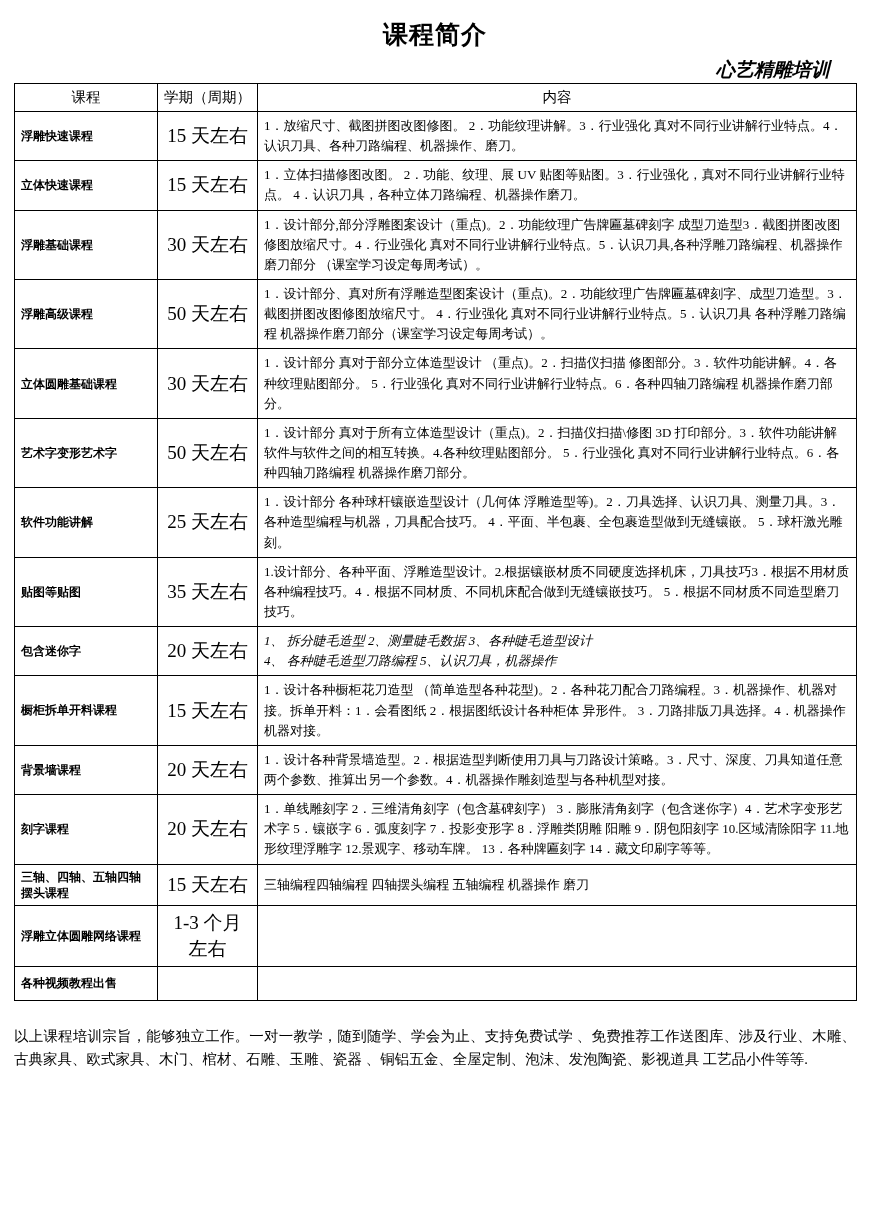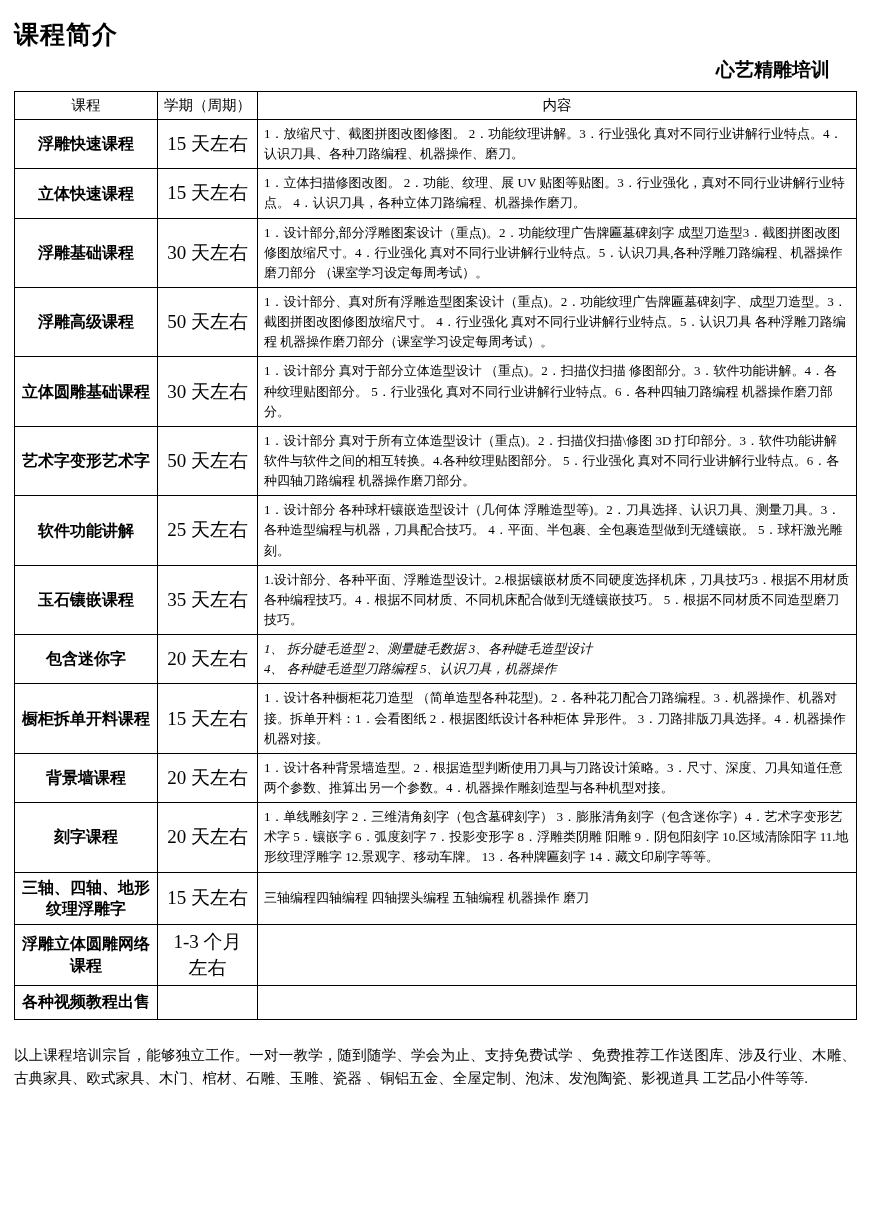--- a/index.html
+++ b/index.html
@@ -16,34 +16,36 @@
     overflow: hidden;
   }
   .page {
     width: 870px;
     height: 1217px;
     box-sizing: border-box;
     padding: 0 14px;
     position: relative;
   }
   .doc-title {
+    text-align: center;
     font-size: 25px;
     font-weight: bold;
     letter-spacing: 1px;
     margin-top: 18px;
     margin-bottom: 6px;
     font-family: "Liberation Sans", "DejaVu Sans", sans-serif;
   }
   .sub-title {
     text-align: right;
     font-size: 19px;
     font-weight: bold;
     padding-right: 26px;
-    margin-bottom: 8px;
+    margin-bottom: 0;
     font-family: "Liberation Sans", "DejaVu Sans", sans-serif;
+    font-style: italic;
   }
   table.course-table {
     border-collapse: collapse;
     width: 842px;
     table-layout: fixed;
   }
   table.course-table td, table.course-table th {
     border: 1px solid #000000;
     vertical-align: middle;
     padding: 4px 6px;
@@ -54,22 +56,21 @@
   .col-content { width: 599px; }
 
   thead td {
     text-align: center;
     font-size: 14.5px;
     height: 26px;
     padding: 3px 4px;
     margin-left: 40px;
   }
   td.course-cell {
-    text-align: center;
-    font-size: 16px;
+    font-size: 12px;
     font-weight: bold;
     line-height: 1.35;
     font-family: "Liberation Sans", "DejaVu Sans", sans-serif;
   }
   td.term-cell {
     text-align: center;
     font-size: 19px;
     font-family: "Liberation Serif", "DejaVu Serif", serif;
   }
   td.content-cell {
@@ -138,21 +139,21 @@
         <td class="course-cell">艺术字变形艺术字</td>
         <td class="term-cell">50 天左右</td>
         <td class="content-cell">1．设计部分  真对于所有立体造型设计（重点)。2．扫描仪扫描\修图 3D 打印部分。3．软件功能讲解 软件与软件之间的相互转换。4.各种纹理贴图部分。 5．行业强化 真对不同行业讲解行业特点。6．各种四轴刀路编程 机器操作磨刀部分。</td>
       </tr>
       <tr>
         <td class="course-cell">软件功能讲解</td>
         <td class="term-cell">25 天左右</td>
         <td class="content-cell">1．设计部分 各种球杆镶嵌造型设计（几何体 浮雕造型等)。2．刀具选择、认识刀具、测量刀具。3．各种造型编程与机器，刀具配合技巧。 4．平面、半包裹、全包裹造型做到无缝镶嵌。 5．球杆激光雕刻。</td>
       </tr>
       <tr>
-        <td class="course-cell">玉石镶嵌课程</td>
+        <td class="course-cell">贴图等贴图</td>
         <td class="term-cell">35 天左右</td>
         <td class="content-cell">1.设计部分、各种平面、浮雕造型设计。2.根据镶嵌材质不同硬度选择机床，刀具技巧3．根据不用材质各种编程技巧。4．根据不同材质、不同机床配合做到无缝镶嵌技巧。 5．根据不同材质不同造型磨刀技巧。</td>
       </tr>
       <tr>
         <td class="course-cell">包含迷你字</td>
         <td class="term-cell">20 天左右</td>
         <td class="content-cell" style="white-space: pre-line; font-style:italic;">1、        拆分睫毛造型 2、测量睫毛数据 3、各种睫毛造型设计
 4、        各种睫毛造型刀路编程 5、认识刀具，机器操作</td>
       </tr>
       <tr>
@@ -164,21 +165,21 @@
         <td class="course-cell">背景墙课程</td>
         <td class="term-cell">20 天左右</td>
         <td class="content-cell">1．设计各种背景墙造型。2．根据造型判断使用刀具与刀路设计策略。3．尺寸、深度、刀具知道任意两个参数、推算出另一个参数。4．机器操作雕刻造型与各种机型对接。</td>
       </tr>
       <tr>
         <td class="course-cell">刻字课程</td>
         <td class="term-cell">20 天左右</td>
         <td class="content-cell">1．单线雕刻字    2．三维清角刻字（包含墓碑刻字）  3．膨胀清角刻字（包含迷你字）4．艺术字变形艺术字  5．镶嵌字  6．弧度刻字  7．投影变形字   8．浮雕类阴雕 阳雕 9．阴包阳刻字  10.区域清除阳字  11.地形纹理浮雕字   12.景观字、移动车牌。 13．各种牌匾刻字  14．藏文印刷字等等。</td>
       </tr>
       <tr>
-        <td class="course-cell">三轴、四轴、地形纹理浮雕字</td>
+        <td class="course-cell">三轴、四轴、五轴四轴摆头课程</td>
         <td class="term-cell">15 天左右</td>
         <td class="content-cell">三轴编程四轴编程    四轴摆头编程  五轴编程 机器操作  磨刀</td>
       </tr>
       <tr>
         <td class="course-cell">浮雕立体圆雕网络课程</td>
         <td class="term-cell">1-3 个月左右</td>
         <td class="content-cell empty-cell"></td>
       </tr>
       <tr>
         <td class="course-cell">各种视频教程出售</td>

